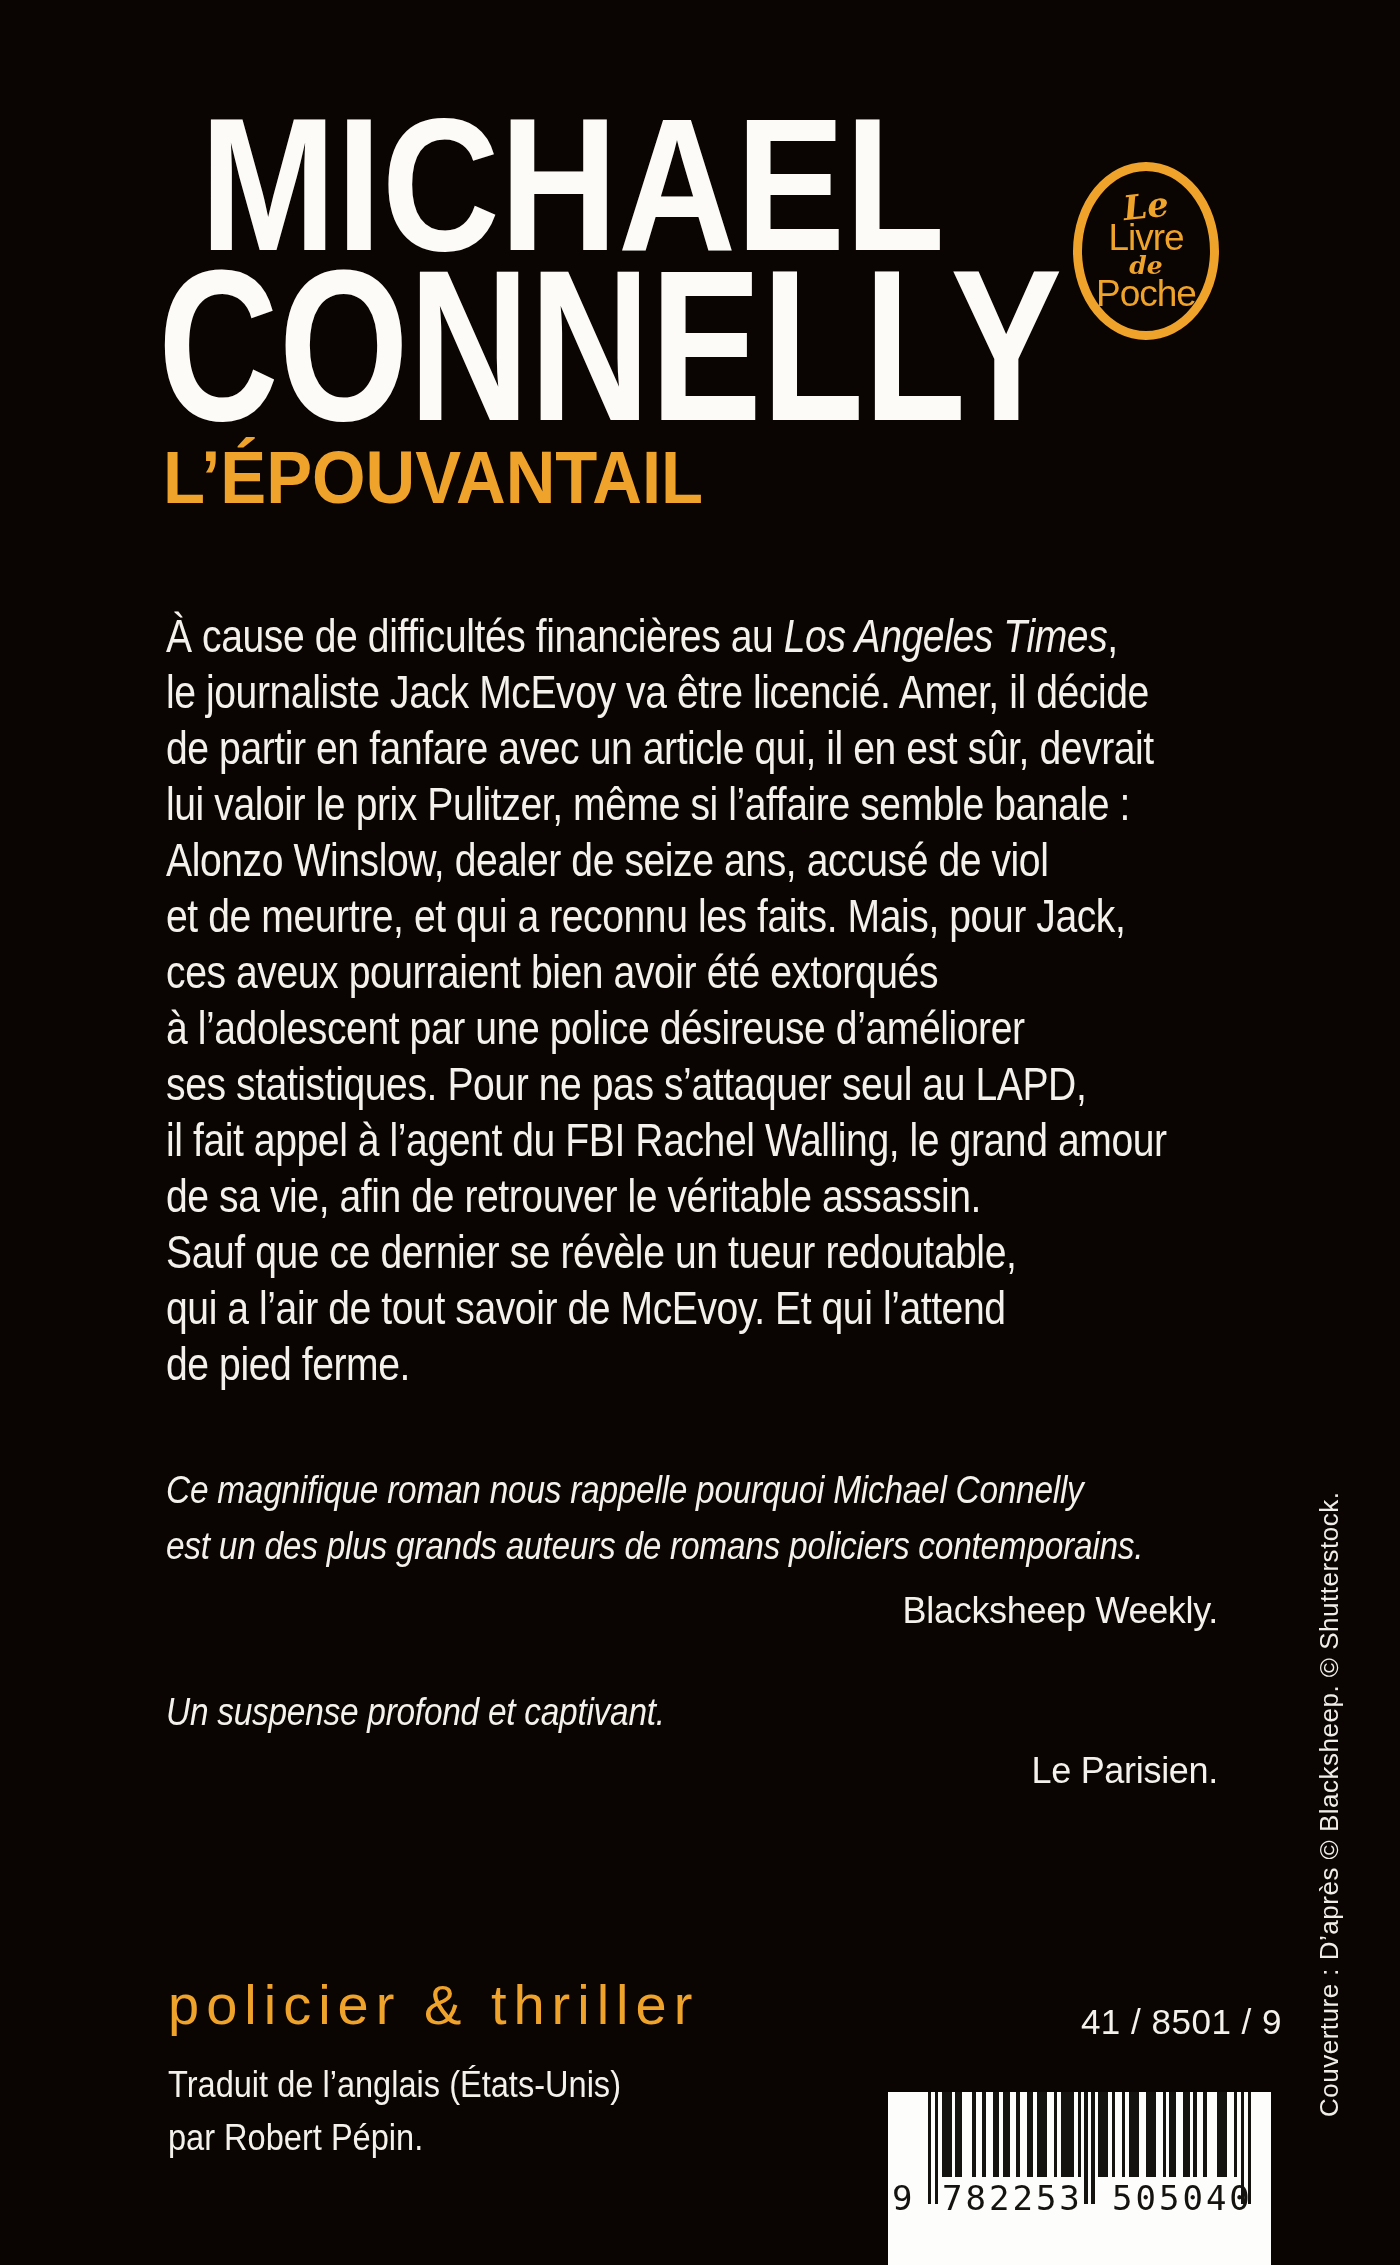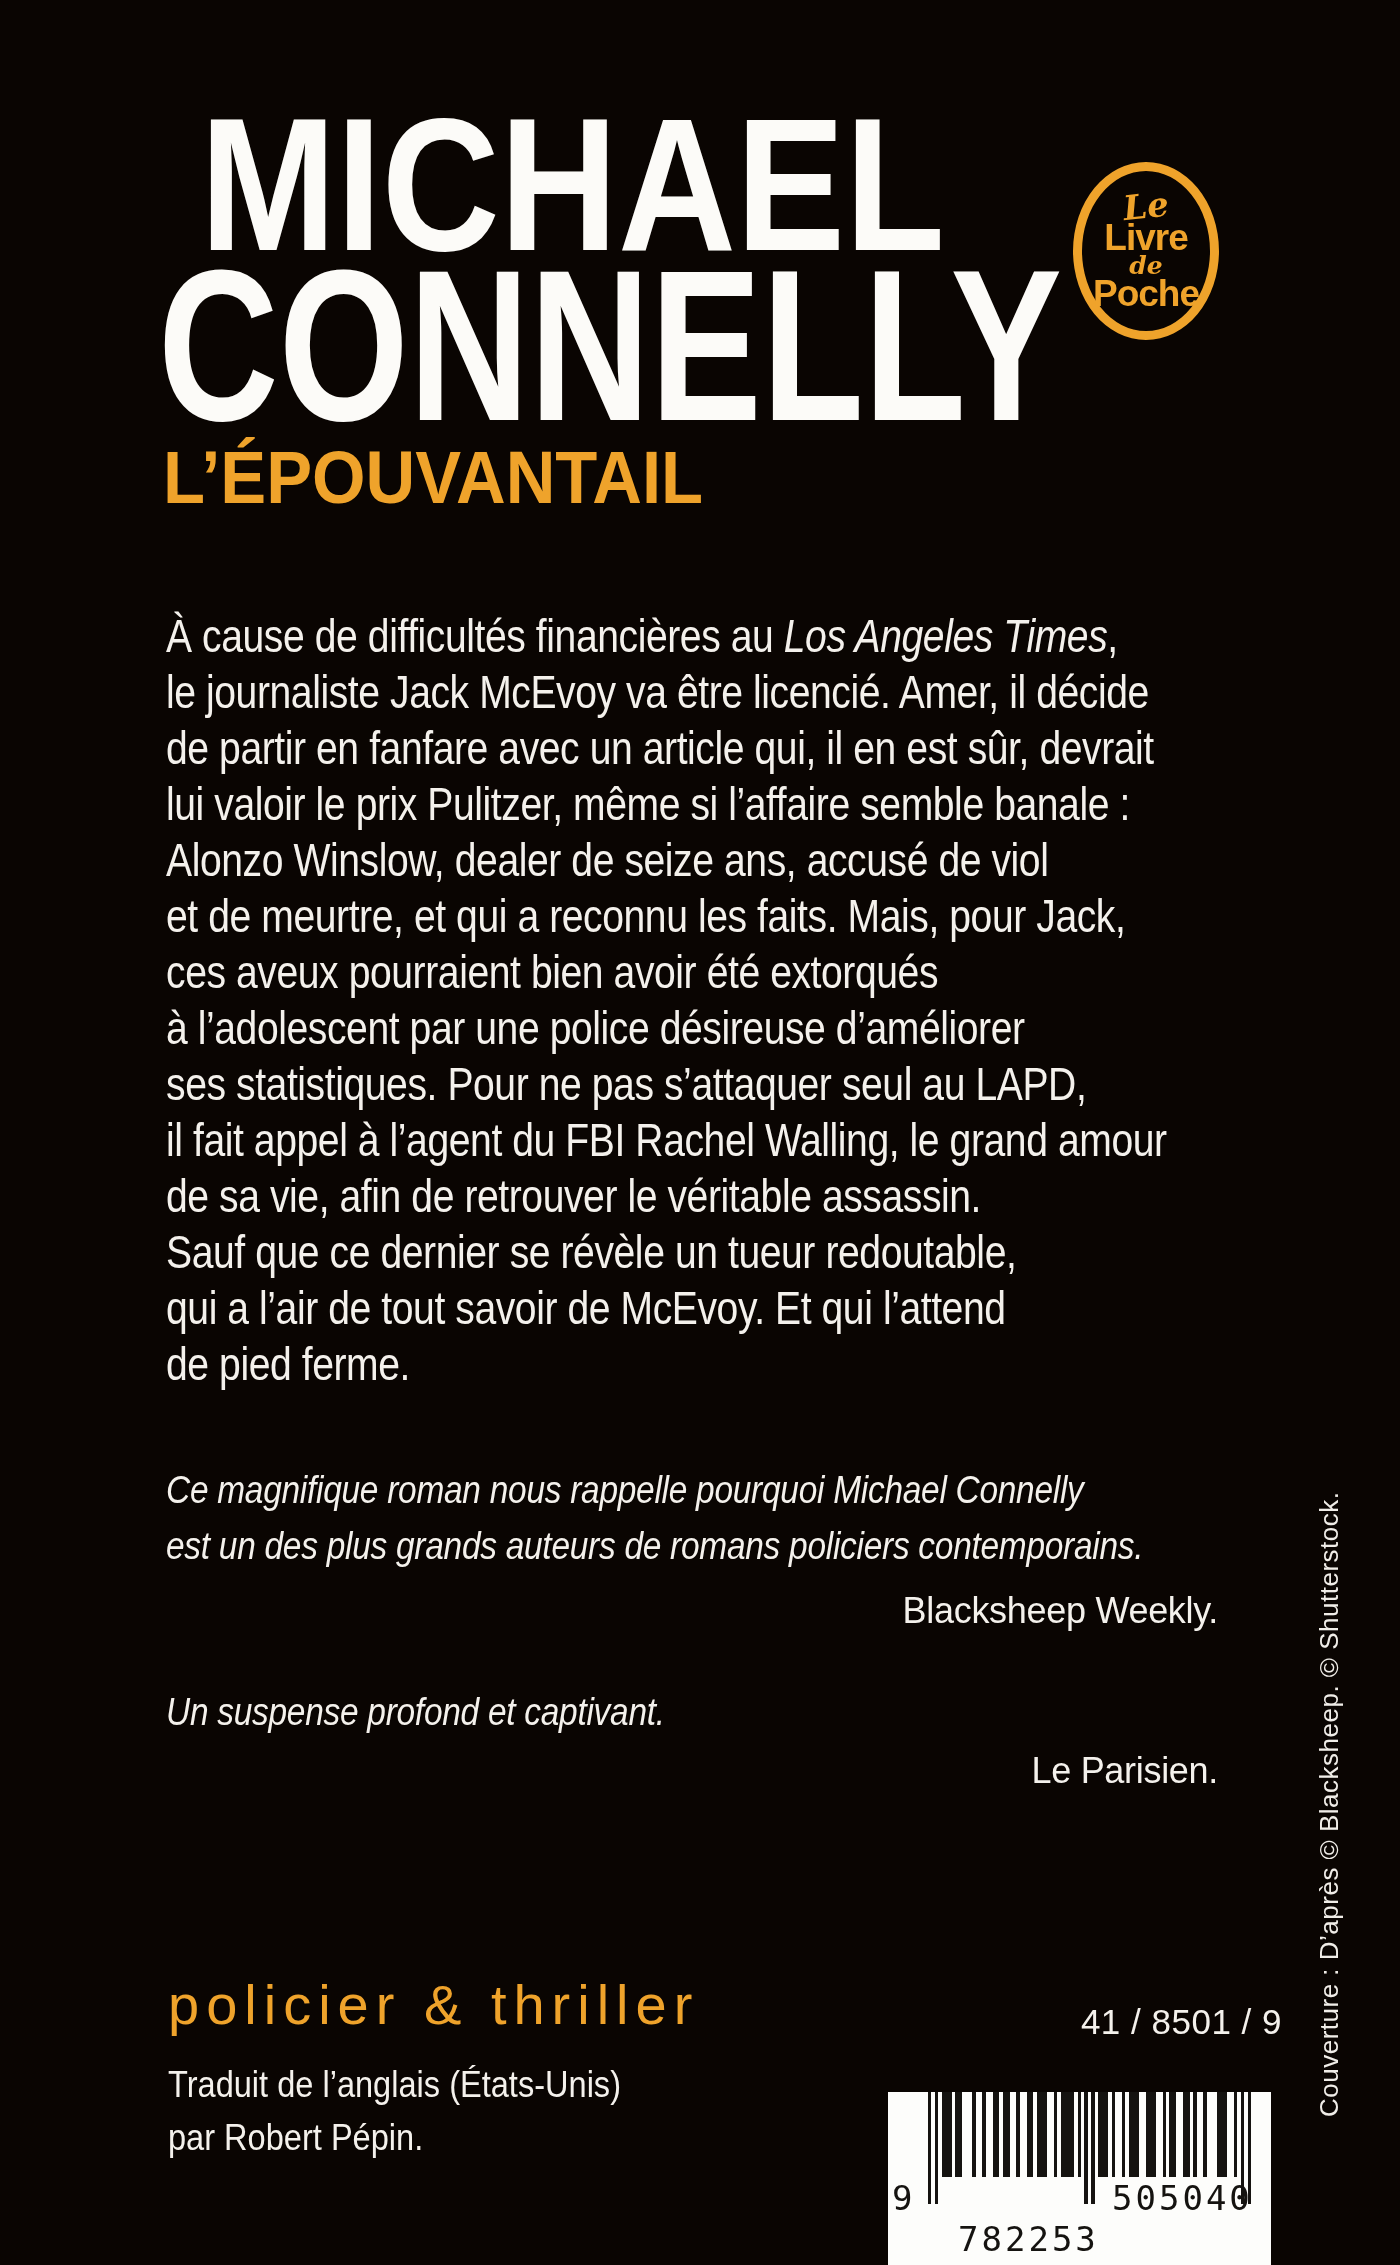--- a/index.html
+++ b/index.html
@@ -19,21 +19,21 @@
   .logo{
     position:absolute;left:1073px;top:162px;width:146px;height:178px;
     border:9px solid #efa32b;border-radius:50%;
     box-sizing:border-box;
     display:flex;flex-direction:column;align-items:center;justify-content:center;
     color:#efa32b;text-align:center;
   }
   .logo .scr{font-family:"DejaVu Serif",serif;font-style:italic;font-weight:bold;}
   .logo .le{font-size:34px;line-height:30px;transform:rotate(-6deg);}
   .logo .de{font-size:25px;line-height:22px;}
-  .logo .big{font-size:37px;line-height:34px;font-weight:bold;letter-spacing:-1px;}
+  .logo .big{font-size:37px;line-height:34px;font-weight:normal;letter-spacing:-1px;}
   
   .synopsis{
     position:absolute;left:166px;top:608px;width:1220px;
     font-size:46px;line-height:56px;letter-spacing:-0.5px;
     transform:scaleX(0.85);transform-origin:left top;
     white-space:nowrap;color:#f4f1ec;
   }
   .synopsis i{font-style:italic;}
   
   .quote{
@@ -76,21 +76,21 @@
     position:absolute;left:888px;top:2092px;width:383px;height:173px;
     background:#fdfdfb;
   }
   .bars{position:absolute;left:40px;top:0;height:115px;}
   .bars span{position:absolute;top:0;background:#151310;}
   .bc-digit,.bc-group{
     position:absolute;top:86px;color:#151310;
     font-family:"DejaVu Sans Mono",monospace;font-size:34px;letter-spacing:3px;
   }
   .bc-first{left:4px;}
-  .bc-g1{left:70px;margin-top:41px;}
+  .bc-g1{left:54px;}
   .bc-g2{left:224px;}
 </style>
 </head>
 <body>
 
 <div class="cover">
 
   <svg class="author-svg" width="950" height="340" viewBox="0 0 950 340">
     <text x="50" y="155" font-size="190" textLength="745" lengthAdjust="spacingAndGlyphs">MICHAEL</text>
     <text x="8" y="325" font-size="215" textLength="904" lengthAdjust="spacingAndGlyphs">CONNELLY</text>

